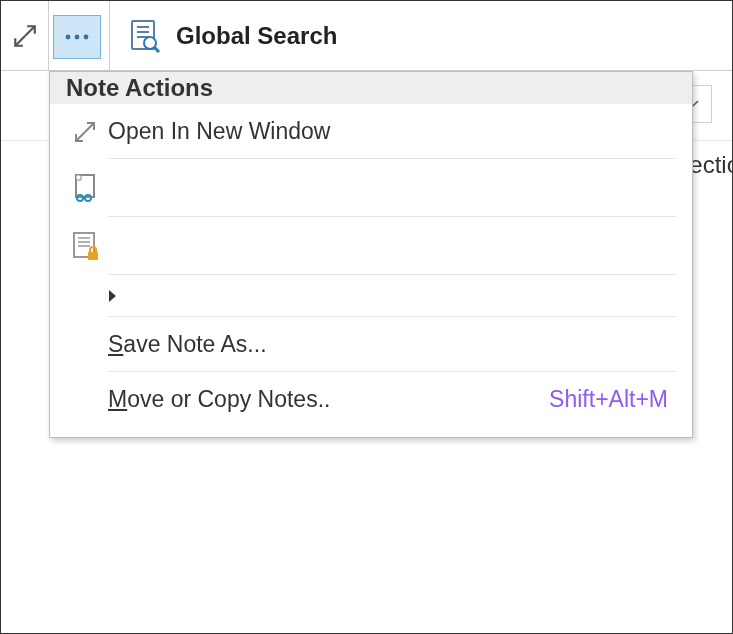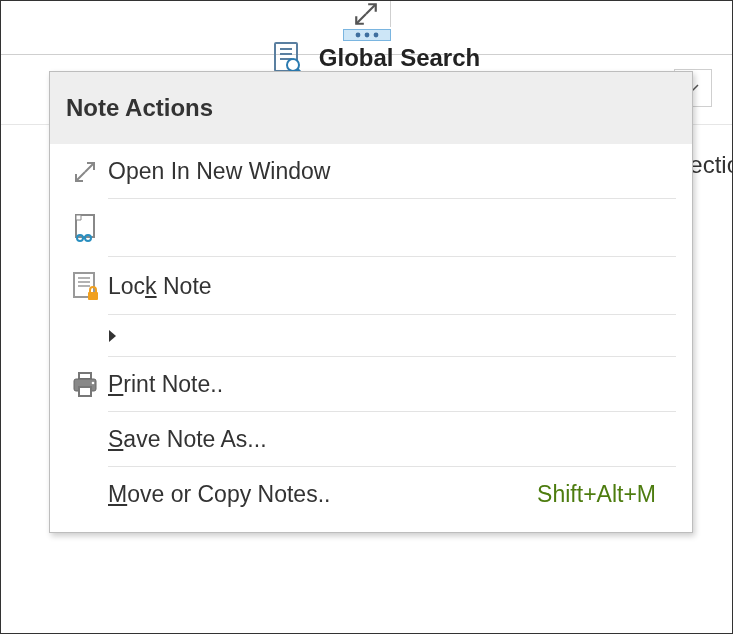--- a/index.html
+++ b/index.html
@@ -13,23 +13,22 @@
       width: 733px;
       height: 634px;
       background: #ffffff;
       overflow: hidden;
       position: relative;
       border: 1px solid #333;
     }
     .toolbar {
       display: flex;
       align-items: center;
-      height: 54px;
+      height: 70px;
       border-bottom: 1px solid #cfcfcf;
-      flex-direction: column;
     }
     .toolbar-expand {
       width: 48px;
       height: 70px;
       display: flex;
       align-items: center;
       justify-content: center;
       border-right: 1px solid #cfcfcf;
     }
     .toolbar-more {
@@ -93,25 +92,24 @@
       background: #ffffff;
       border: 1px solid #bdbdbd;
       box-shadow: 2px 3px 6px rgba(0,0,0,0.2);
       padding-bottom: 10px;
     }
     .menu-header {
       background: #eeeeee;
       color: #333;
       font-size: 24px;
       font-weight: 700;
-      padding: 22px 16px;
+      padding: 2px 16px;
     }
     .menu-item {
       display: flex;
-      align-items: center;
       padding: 14px 18px 14px 12px;
       font-size: 23px;
       color: #333;
       position: relative;
     }
     .menu-item.with-sep::after {
       content: "";
       position: absolute;
       left: 58px;
       right: 16px;
@@ -123,23 +121,23 @@
       width: 46px;
       flex-shrink: 0;
       display: flex;
       align-items: center;
       justify-content: center;
     }
     .menu-label {
       flex: 1;
     }
     .menu-shortcut {
-      color: #4d7c0f;
+      color: #8b5cf6;
       font-size: 23px;
-      margin-right: 18px;
+      margin-right: 6px;
     }
     .submenu-arrow {
       margin-right: 2px;
     }
     .u { text-decoration: underline; }
     svg { display: block; }
   </style>
 </head>
 <body>
 
@@ -215,43 +213,31 @@
     <span class="menu-icon">
       <svg width="28" height="30" viewBox="0 0 28 30">
         <rect x="3" y="2" width="20" height="24" fill="none" stroke="#999" stroke-width="2"></rect>
         <line x1="7" y1="7" x2="19" y2="7" stroke="#999" stroke-width="1.5"></line>
         <line x1="7" y1="11" x2="19" y2="11" stroke="#999" stroke-width="1.5"></line>
         <line x1="7" y1="15" x2="19" y2="15" stroke="#999" stroke-width="1.5"></line>
         <rect x="17" y="21" width="10" height="8" rx="1" fill="#f0a020"></rect>
         <path d="M19 21v-2a3 3 0 016 0v2" fill="none" stroke="#f0a020" stroke-width="2"></path>
       </svg>
     </span>
-    <span class="menu-label">Loc<span class="u">k</span> Note</span>
   </div>
 
   <div class="menu-item with-sep">
     <span class="menu-icon"></span>
     <span class="submenu-arrow">
       <svg width="10" height="14" viewBox="0 0 10 14">
           <path d="M1 1l7 6-7 6z" fill="#333"></path>
         </svg>
     </span>
   </div>
 
-  <div class="menu-item with-sep">
-    <span class="menu-icon">
-      <svg width="28" height="26" viewBox="0 0 28 26">
-        <rect x="8" y="1" width="12" height="6" fill="none" stroke="#777" stroke-width="2"></rect>
-        <rect x="3" y="7" width="22" height="12" rx="2" fill="#888" stroke="#666" stroke-width="1"></rect>
-        <rect x="8" y="15" width="12" height="9" fill="#fff" stroke="#777" stroke-width="2"></rect>
-        <circle cx="22" cy="11" r="1.3" fill="#fff"></circle>
-      </svg>
-    </span>
-    <span class="menu-label"><span class="u">P</span>rint Note..</span>
-  </div>
 
   <div class="menu-item with-sep">
     <span class="menu-icon"></span>
     <span class="menu-label"><span class="u">S</span>ave Note As...</span>
   </div>
 
   <div class="menu-item">
     <span class="menu-icon"></span>
     <span class="menu-label"><span class="u">M</span>ove or Copy Notes..</span>
     <span class="menu-shortcut">Shift+Alt+M</span>

